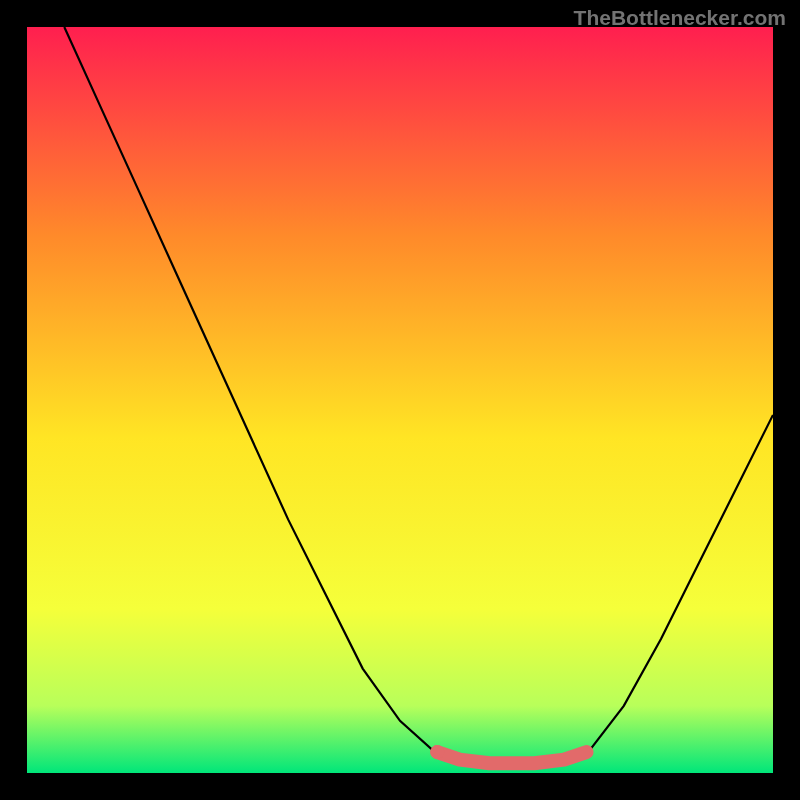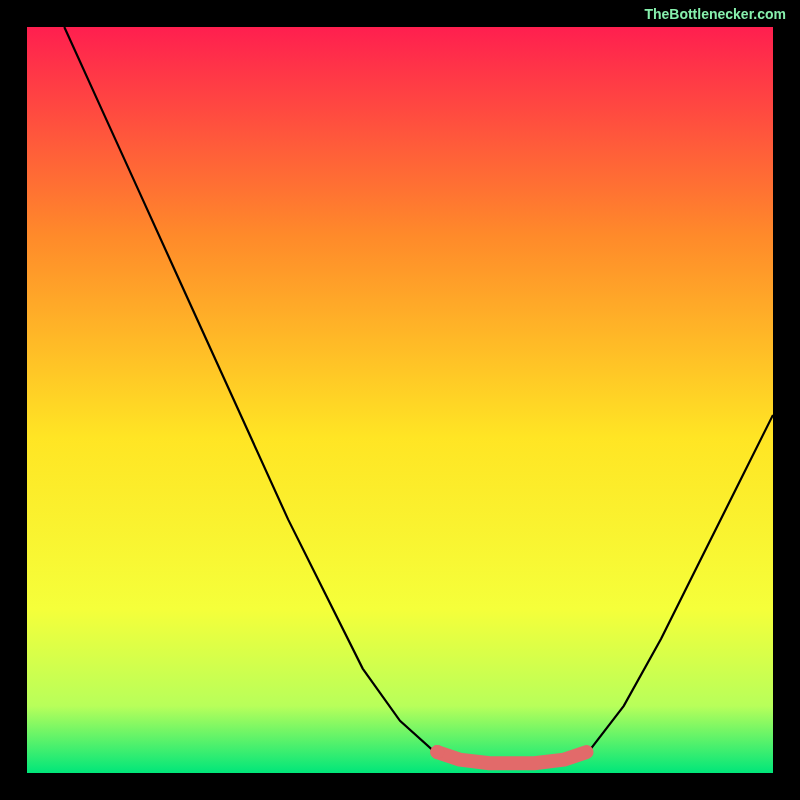--- a/index.html
+++ b/index.html
@@ -14,22 +14,22 @@
   .container {
     position: relative;
     width: 800px;
     height: 800px;
     background: #000;
   }
   .watermark {
     position: absolute;
     top: 6px;
     right: 14px;
-    color: #86efac;
-    font-size: 14px;
+    color: #737373;
+    font-size: 21px;
     font-weight: bold;
     z-index: 10;
   }
   .plot-area {
     position: absolute;
     left: 27px;
     top: 27px;
     width: 746px;
     height: 746px;
   }

